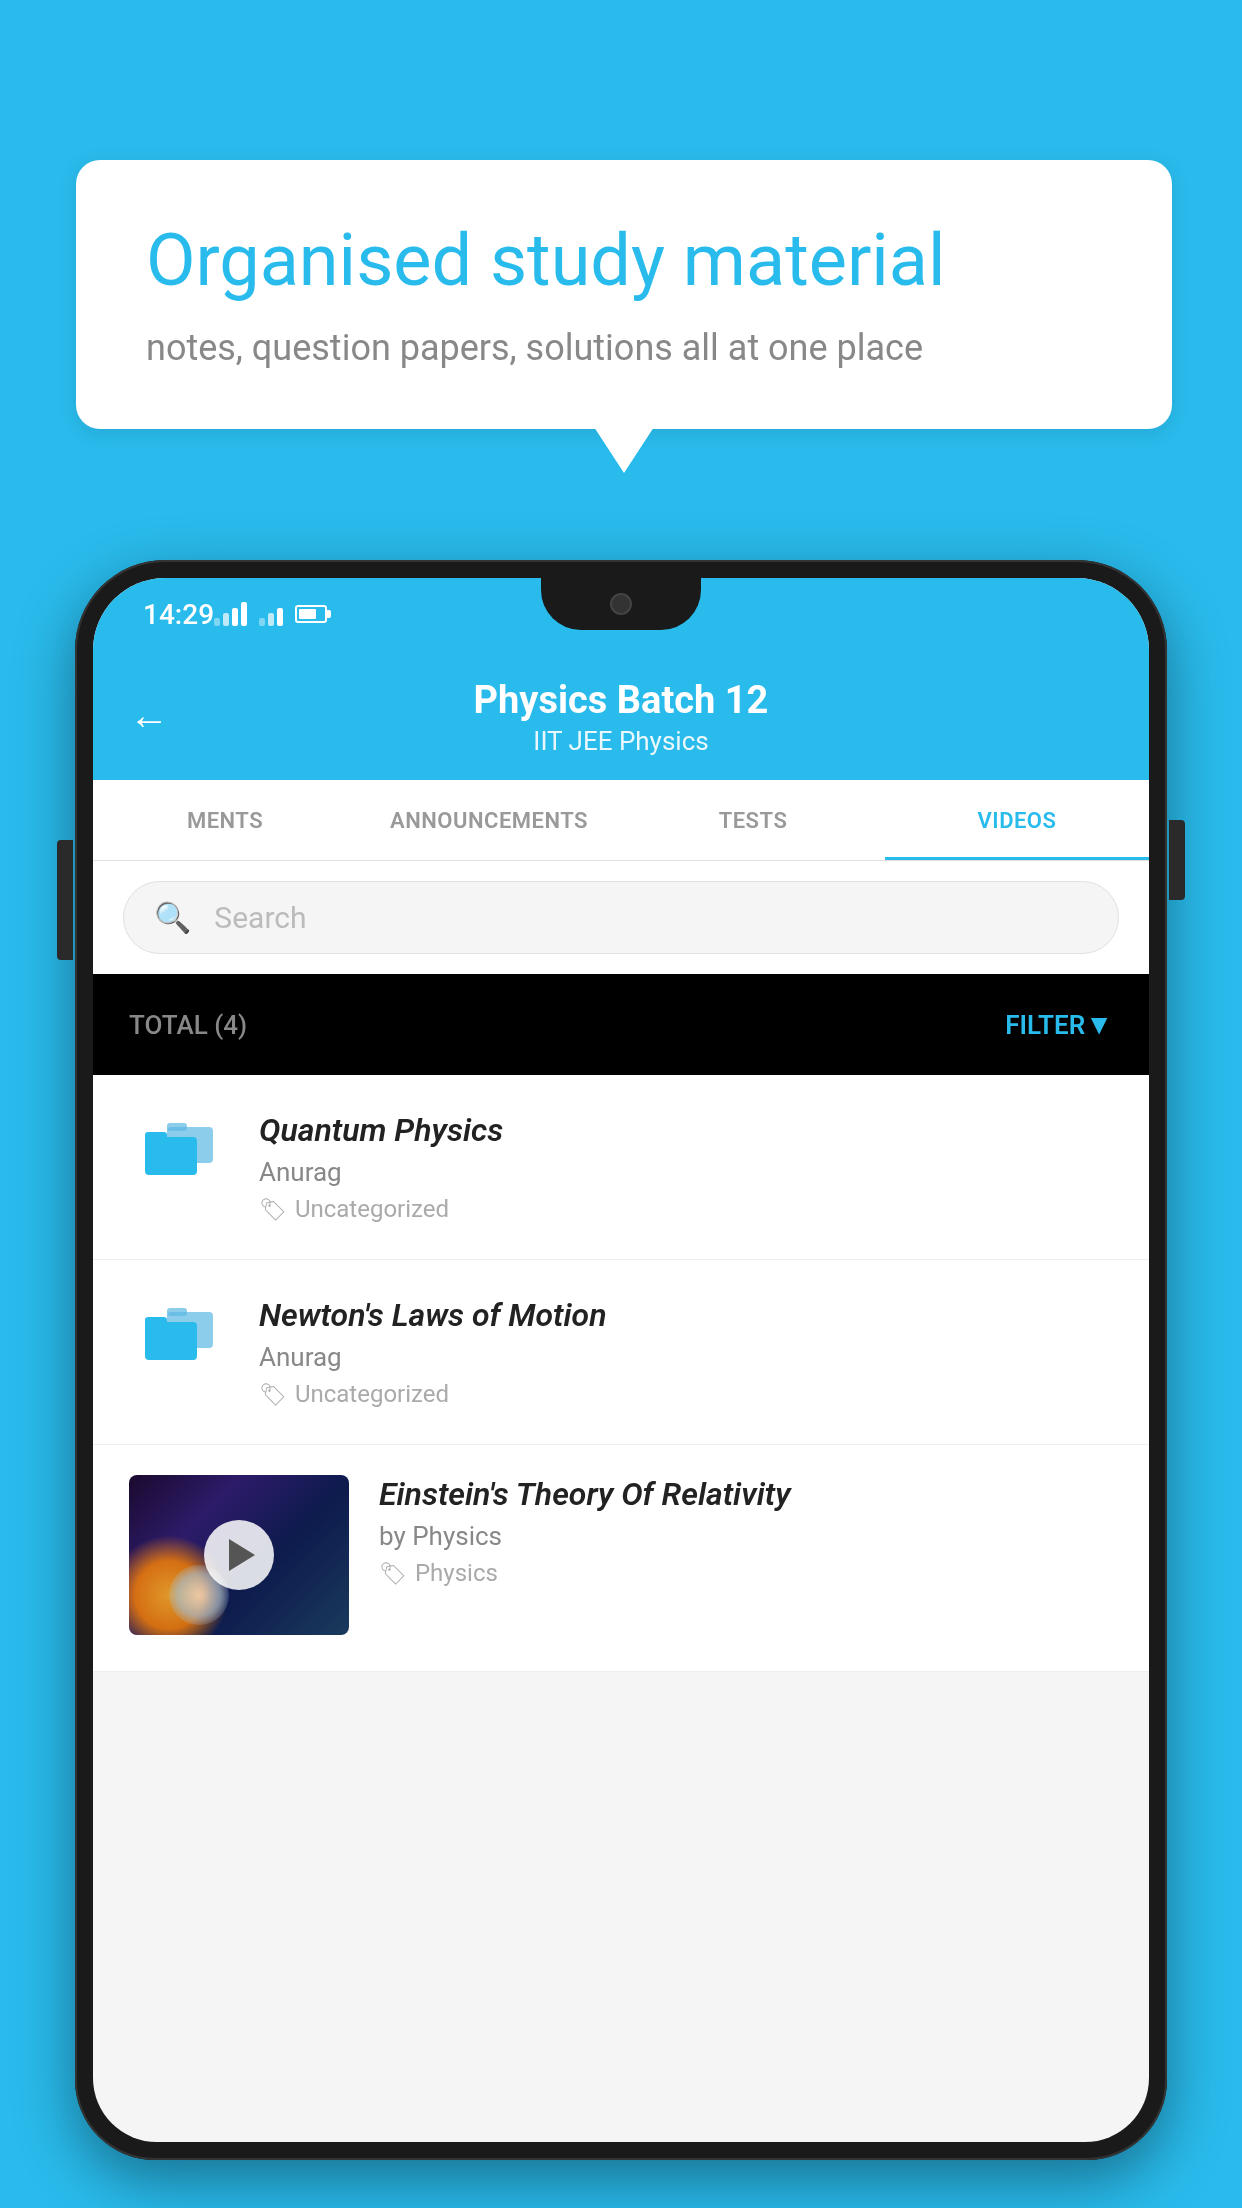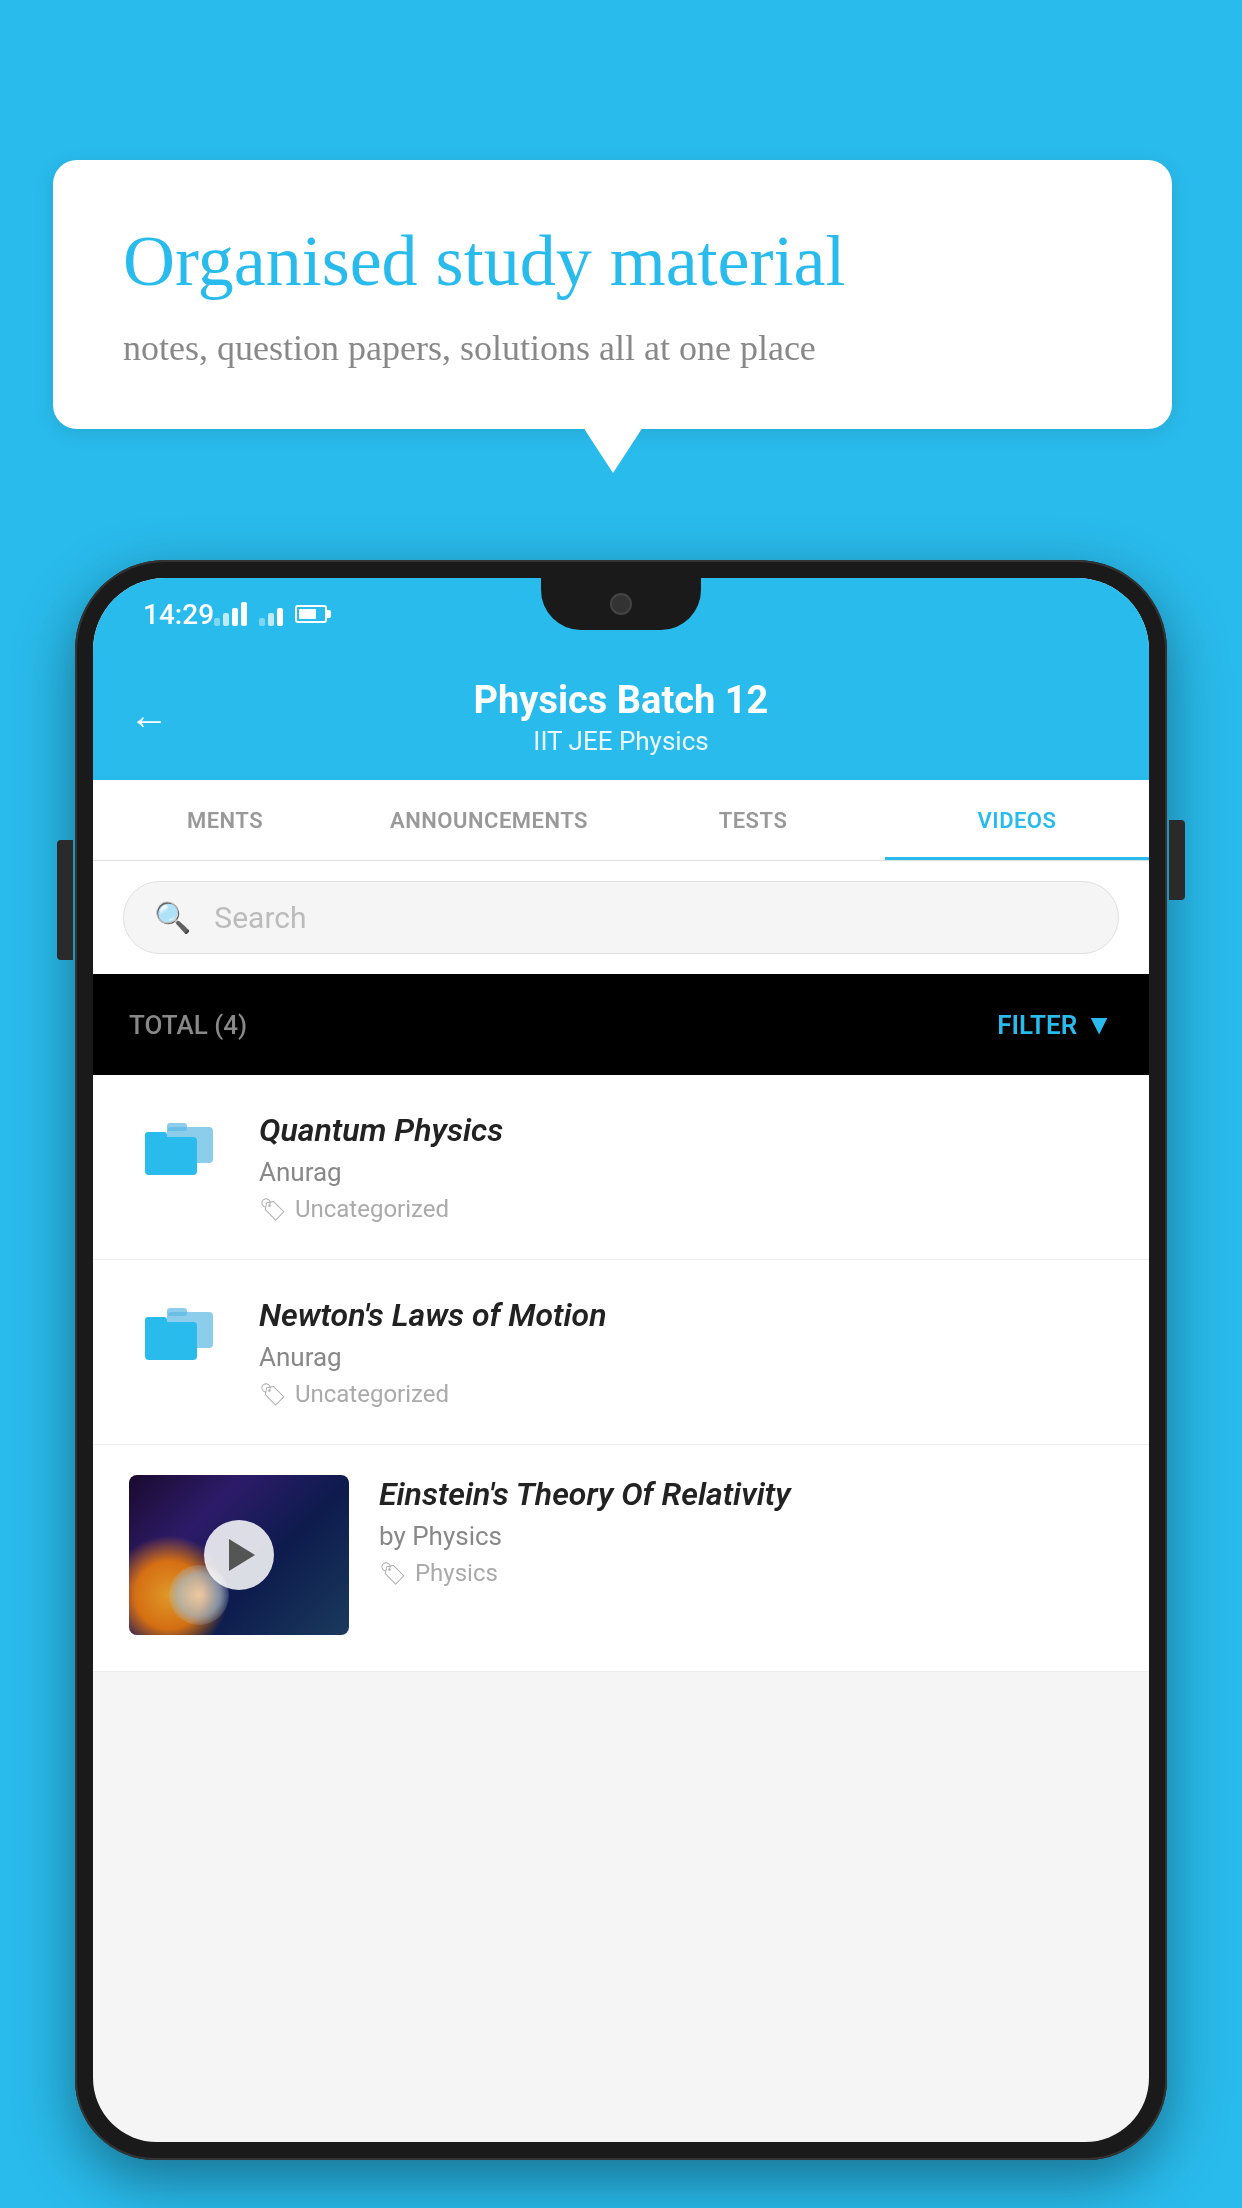--- a/index.html
+++ b/index.html
@@ -10,23 +10,22 @@
       background-color: #29BBEC;
       font-family: 'Roboto', Arial, sans-serif;
       overflow: hidden;
       position: relative;
     }
 
     
     .speech-bubble-container {
       position: absolute;
       top: 160px;
-      left: 53px;
+      left: 76px;
       right: 70px;
-      font-family: Liberation Serif, serif;
     }
 
     .speech-bubble {
       background: white;
       border-radius: 24px;
       padding: 60px 70px;
       box-shadow: 0 4px 20px rgba(0,0,0,0.1);
       position: relative;
     }
 
@@ -246,21 +245,20 @@
       font-size: 26px;
       font-weight: 500;
     }
 
     .filter-btn {
       color: #29BBEC;
       font-size: 26px;
       font-weight: 600;
       display: flex;
       align-items: center;
-      gap: 8px;
       cursor: pointer;
     }
 
     .filter-funnel {
       color: #29BBEC;
       font-size: 28px;
     }
 
     
     .video-list {

